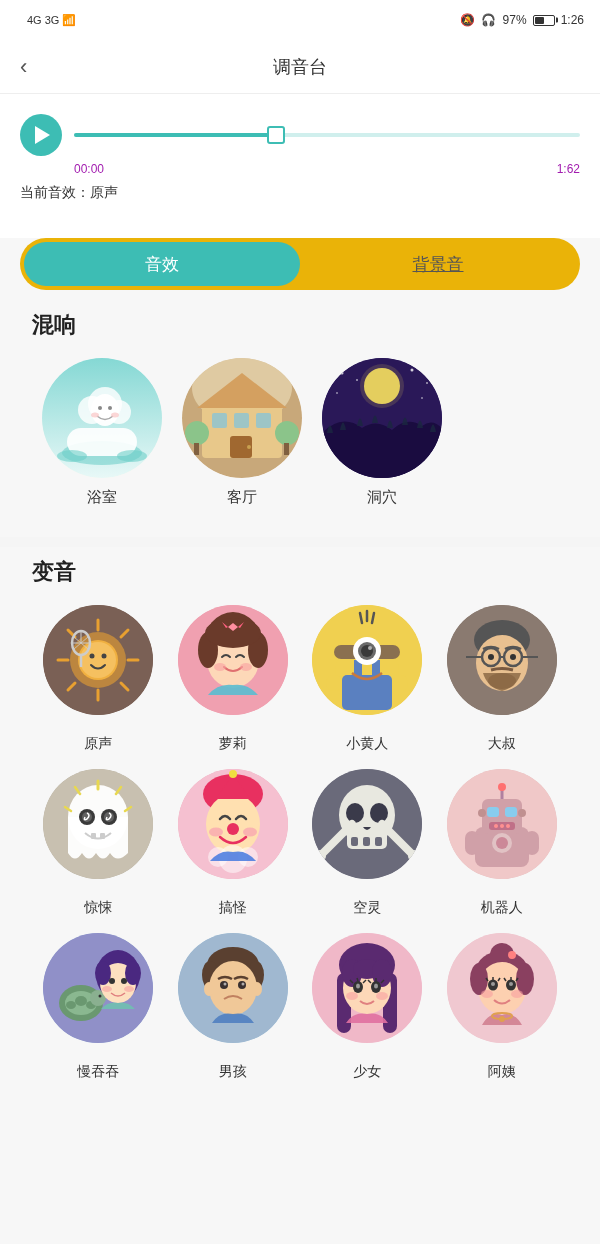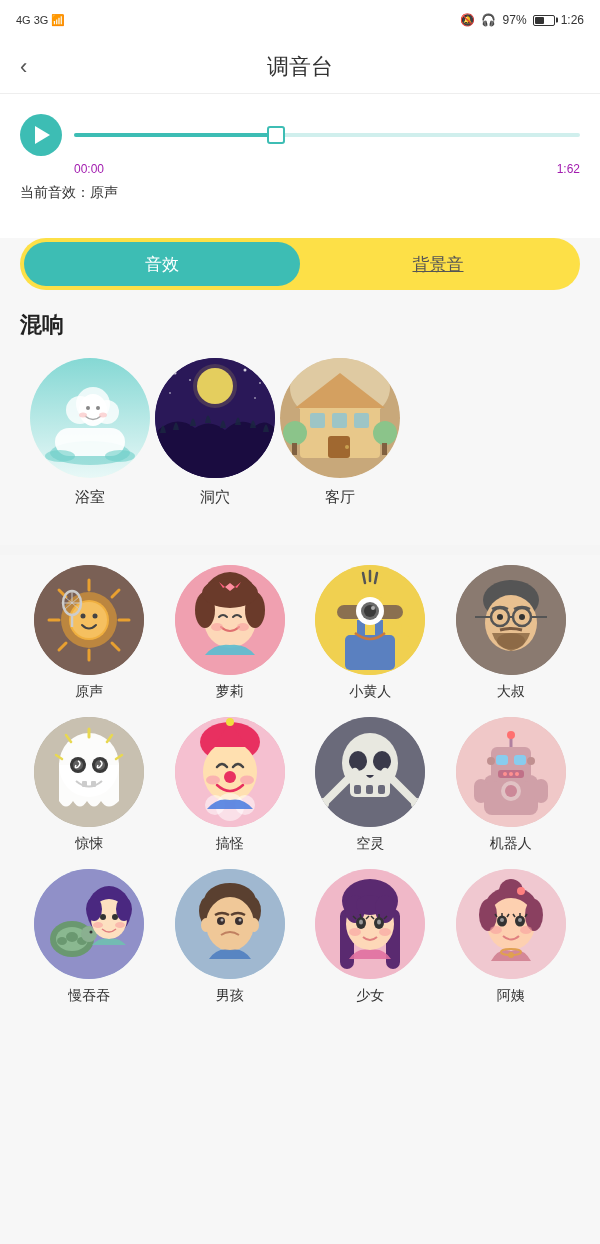--- a/index.html
+++ b/index.html
@@ -16,21 +16,21 @@
     .status-bar {
       background: white;
       height: 40px;
       display: flex;
       align-items: center;
       justify-content: space-between;
       padding: 0 16px;
       font-size: 12px;
       color: #333;
     }
-    .status-left { display: flex; align-items: center; gap: 3px; font-size: 11px; }
+    .status-left { display: flex; align-items: center; gap: 3px; font-size: 11px; margin-left: 11px; }
     .status-right { display: flex; align-items: center; gap: 6px; font-size: 12px; font-weight: 500; }
     .battery-icon {
       display: inline-flex; align-items: center; gap: 1px;
     }
     .battery-body {
       width: 22px; height: 11px; border: 1.5px solid #333; border-radius: 2px; position: relative;
       display: flex; align-items: center; padding: 1px;
     }
     .battery-body::after {
       content:''; position: absolute; right: -4px; top: 50%; transform: translateY(-50%);
@@ -50,21 +50,21 @@
     }
     .header-back {
       position: absolute;
       left: 20px;
       font-size: 22px;
       color: #555;
       cursor: pointer;
       line-height: 1;
     }
     .header-title {
-      font-size: 22px;
+      font-size: 18px;
       font-weight: 500;
       color: #333;
     }
 
     
     .content {
       background: white;
       padding: 20px 20px;
     }
 
@@ -129,21 +129,21 @@
     .current-effect {
       font-size: 14px;
       color: #888;
       margin: 8px 0 16px;
     }
     .current-effect span { color: #333; }
 
     
     .tab-switch {
       display: flex;
-      background: #fde047;
+      background: #eab308;
       border-radius: 30px;
       padding: 4px;
       margin: 0 20px 20px;
       overflow: hidden;
     }
     .tab-btn {
       flex: 1;
       height: 44px;
       border-radius: 26px;
       border: none;
@@ -157,35 +157,35 @@
       color: white;
     }
     .tab-btn.inactive {
       background: transparent;
       color: #555;
       text-decoration: underline;
     }
 
     
     .section {
-      padding: 0 20px 10px;
+      padding: 0 32px 10px;
     }
     .section-title {
       font-size: 22px;
       font-weight: bold;
       color: #222;
       margin-bottom: 18px;
     }
 
     
     .reverb-grid {
       display: flex;
-      gap: 5px;
+      gap: 20px;
       padding: 0 10px;
-      margin-bottom: 18px;
+      margin-bottom: 10px;
     }
     .reverb-item {
       display: flex;
       flex-direction: column;
       align-items: center;
       gap: 10px;
       cursor: pointer;
     }
     .reverb-circle {
       width: 120px; height: 120px;
@@ -202,21 +202,21 @@
     .voice-grid {
       display: grid;
       grid-template-columns: repeat(4, 1fr);
       gap: 16px 10px;
       padding: 0 4px;
     }
     .voice-item {
       display: flex;
       flex-direction: column;
       align-items: center;
-      gap: 8px;
+      gap: 20px;
       cursor: pointer;
     }
     .voice-circle {
       width: 110px; height: 110px;
       border-radius: 50%;
       overflow: hidden;
       position: relative;
     }
     .voice-label {
       font-size: 14px;
@@ -313,51 +313,20 @@
           <ellipse cx="73" cy="57" rx="4" ry="2.5" fill="#f9c5c5" opacity="0.7"></ellipse>
 
           <ellipse cx="30" cy="98" rx="15" ry="6" fill="#6dcfc8" opacity="0.6"></ellipse>
           <ellipse cx="90" cy="98" rx="15" ry="6" fill="#6dcfc8" opacity="0.6"></ellipse>
         </svg>
       </div>
       <span class="reverb-label">浴室</span>
     </div>
 
     <div class="reverb-item">
-      <div class="reverb-circle" style="background:#2a1a5e;">
-        <svg width="120" height="120" viewBox="0 0 120 120">
-          <rect width="120" height="120" fill="#2a1858" rx="60"></rect>
-
-          <circle cx="60" cy="28" r="18" fill="#f5e060" opacity="0.9"></circle>
-
-          <circle cx="60" cy="28" r="22" fill="#f5e060" opacity="0.15"></circle>
-
-          <circle cx="20" cy="15" r="1.5" fill="white" opacity="0.8"></circle>
-          <circle cx="35" cy="22" r="1" fill="white" opacity="0.6"></circle>
-          <circle cx="90" cy="12" r="1.5" fill="white" opacity="0.8"></circle>
-          <circle cx="105" cy="25" r="1" fill="white" opacity="0.6"></circle>
-          <circle cx="15" cy="35" r="1" fill="white" opacity="0.5"></circle>
-          <circle cx="100" cy="40" r="1" fill="white" opacity="0.5"></circle>
-
-          <path d="M0,75 Q20,55 40,70 Q55,60 70,72 Q85,58 100,68 Q110,60 120,70 L120,120 L0,120 Z" fill="#1a0c40"></path>
-
-          <path d="M5,75 Q8,60 11,75" fill="#1a2840" opacity="0.8"></path>
-          <path d="M18,72 Q21,57 24,72" fill="#1a2840" opacity="0.8"></path>
-          <path d="M35,68 Q38,53 41,68" fill="#1a2840" opacity="0.8"></path>
-          <path d="M50,65 Q53,50 56,65" fill="#1a2840" opacity="0.8"></path>
-          <path d="M65,70 Q68,55 71,70" fill="#1a2840" opacity="0.8"></path>
-          <path d="M80,67 Q83,52 86,67" fill="#1a2840" opacity="0.8"></path>
-          <path d="M95,70 Q98,55 101,70" fill="#1a2840" opacity="0.8"></path>
-          <path d="M108,74 Q111,59 114,74" fill="#1a2840" opacity="0.8"></path>
-        </svg>
-      </div>
-      <span class="reverb-label">洞穴</span>
-    </div>
-
-    <div class="reverb-item">
       <div class="reverb-circle" style="background:#e8d8c4;">
         <svg width="120" height="120" viewBox="0 0 120 120">
           <defs>
             <linearGradient id="livingBg" x1="0" y1="0" x2="0" y2="1">
               <stop offset="0%" stop-color="#d4c0a0"></stop>
               <stop offset="100%" stop-color="#b8945c"></stop>
             </linearGradient>
           </defs>
           <rect width="120" height="120" fill="#c8a87a" rx="60"></rect>
 
@@ -376,26 +345,58 @@
 
           <circle cx="15" cy="75" r="12" fill="#8bc48a"></circle>
           <rect x="12" y="85" width="5" height="12" fill="#806040"></rect>
           <circle cx="105" cy="75" r="12" fill="#8bc48a"></circle>
           <rect x="102" y="85" width="5" height="12" fill="#806040"></rect>
         </svg>
       </div>
       <span class="reverb-label">客厅</span>
     </div>
 
+    <div class="reverb-item">
+      <div class="reverb-circle" style="background:#2a1a5e;">
+        <svg width="120" height="120" viewBox="0 0 120 120">
+          <rect width="120" height="120" fill="#2a1858" rx="60"></rect>
+
+          <circle cx="60" cy="28" r="18" fill="#f5e060" opacity="0.9"></circle>
+
+          <circle cx="60" cy="28" r="22" fill="#f5e060" opacity="0.15"></circle>
+
+          <circle cx="20" cy="15" r="1.5" fill="white" opacity="0.8"></circle>
+          <circle cx="35" cy="22" r="1" fill="white" opacity="0.6"></circle>
+          <circle cx="90" cy="12" r="1.5" fill="white" opacity="0.8"></circle>
+          <circle cx="105" cy="25" r="1" fill="white" opacity="0.6"></circle>
+          <circle cx="15" cy="35" r="1" fill="white" opacity="0.5"></circle>
+          <circle cx="100" cy="40" r="1" fill="white" opacity="0.5"></circle>
+
+          <path d="M0,75 Q20,55 40,70 Q55,60 70,72 Q85,58 100,68 Q110,60 120,70 L120,120 L0,120 Z" fill="#1a0c40"></path>
+
+          <path d="M5,75 Q8,60 11,75" fill="#1a2840" opacity="0.8"></path>
+          <path d="M18,72 Q21,57 24,72" fill="#1a2840" opacity="0.8"></path>
+          <path d="M35,68 Q38,53 41,68" fill="#1a2840" opacity="0.8"></path>
+          <path d="M50,65 Q53,50 56,65" fill="#1a2840" opacity="0.8"></path>
+          <path d="M65,70 Q68,55 71,70" fill="#1a2840" opacity="0.8"></path>
+          <path d="M80,67 Q83,52 86,67" fill="#1a2840" opacity="0.8"></path>
+          <path d="M95,70 Q98,55 101,70" fill="#1a2840" opacity="0.8"></path>
+          <path d="M108,74 Q111,59 114,74" fill="#1a2840" opacity="0.8"></path>
+        </svg>
+      </div>
+      <span class="reverb-label">洞穴</span>
+    </div>
+
   </div>
 </div>
 
 <div style="height:10px; background:#f5f5f5; margin: 10px 0;"></div>
 
 <div class="section">
+  <div class="section-title">变音</div>
   <div class="voice-grid">
 
     <div class="voice-item">
       <div class="voice-circle" style="background:#7a6055;">
         <svg width="110" height="110" viewBox="0 0 110 110">
           <rect width="110" height="110" fill="#7a6055" rx="55"></rect>
 
           <circle cx="55" cy="55" r="28" fill="#e8a030" opacity="0.6"></circle>
           <circle cx="55" cy="55" r="20" fill="#f0b040"></circle>
 

